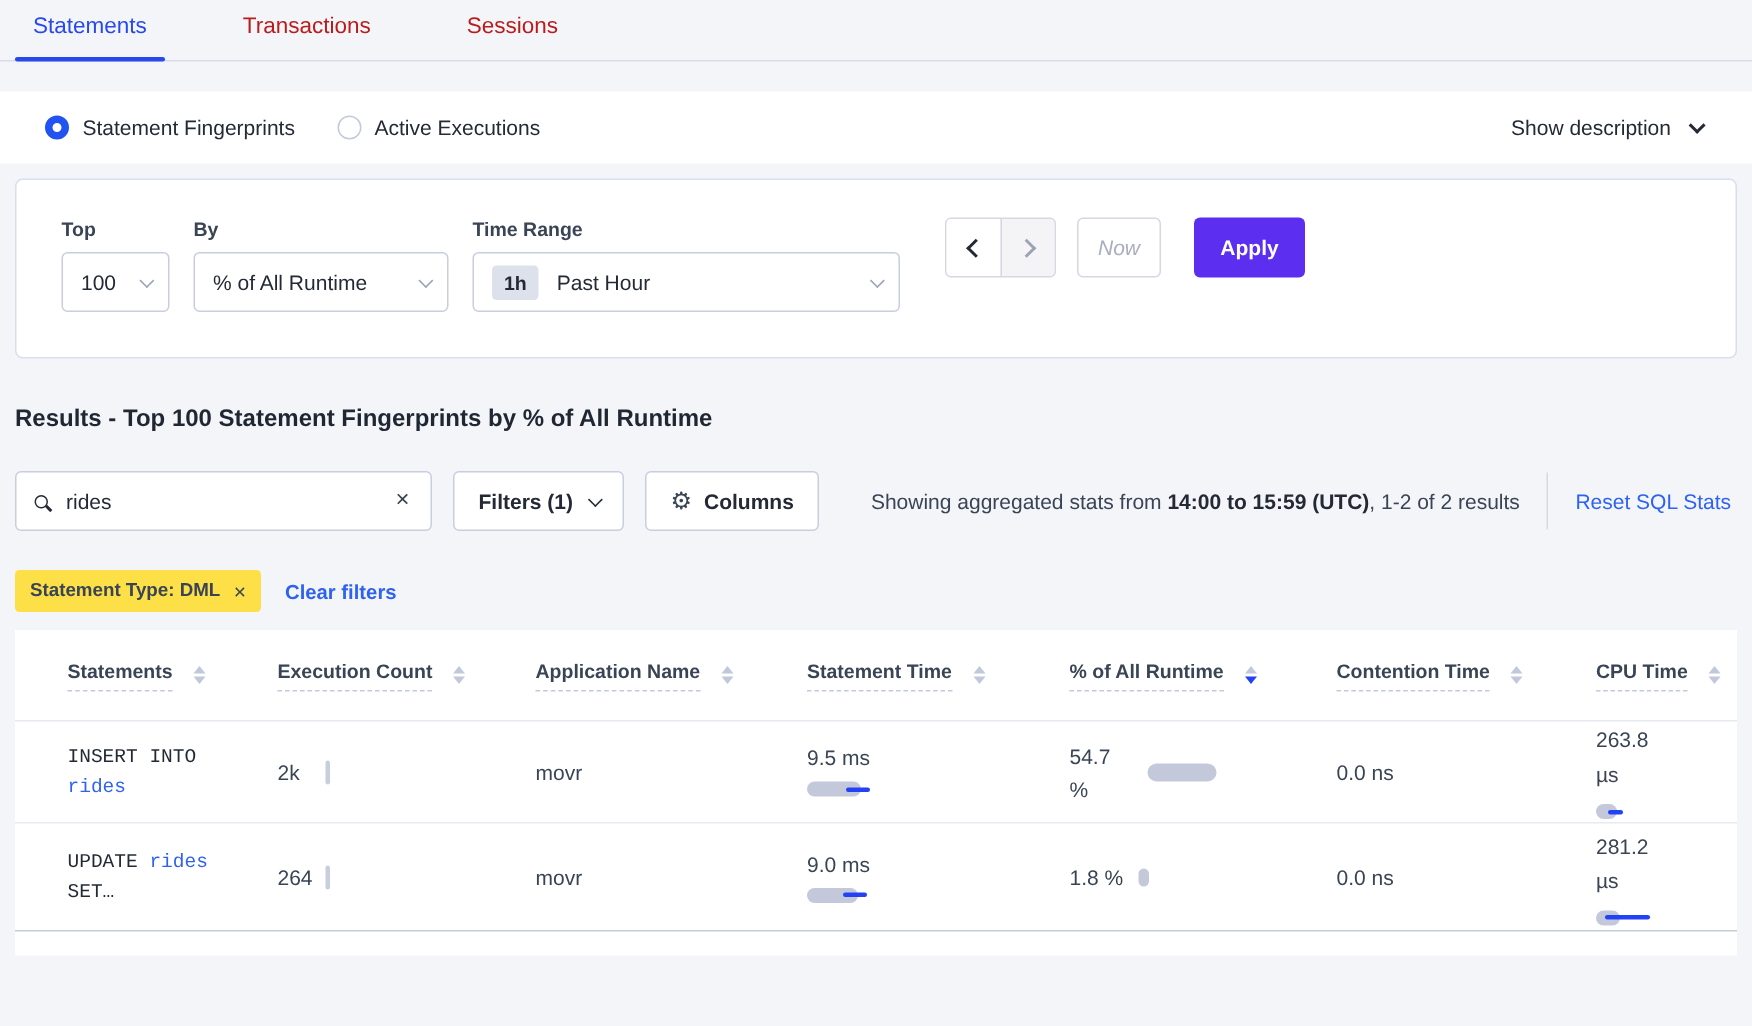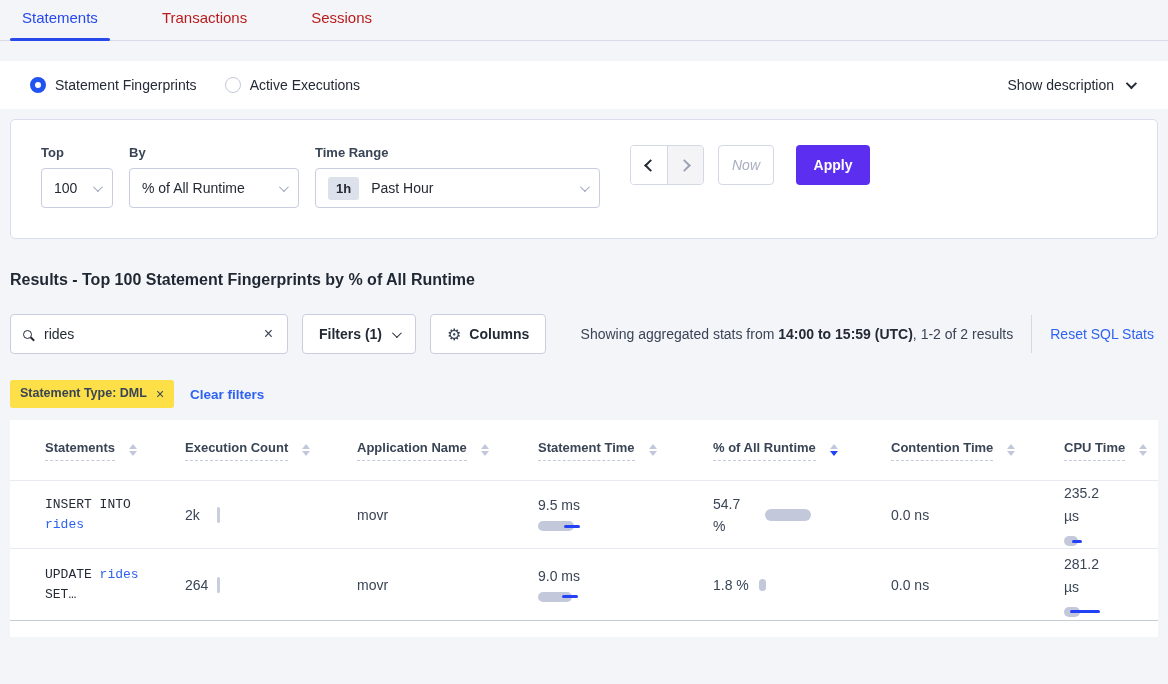--- a/index.html
+++ b/index.html
@@ -265,21 +265,21 @@
       </div>
     </div>
     <div class="pct-cell">
       <span class="cell-val pct-text">54.7 %</span>
       <span class="pct-bar-wrap">
         <span class="bar-gray tall" style="width: 46px;"></span>
       </span>
     </div>
     <div class="cell-val">0.0 ns</div>
     <div>
-      <div class="cell-val cpu-text">235.2 µs</div>
+      <div class="cell-val cpu-text">263.8 µs</div>
       <div class="bar-wrap">
         <span class="bar-gray" style="width: 14px;"></span>
         <span class="bar-blue" style="width: 10px; left: 8px;"></span>
       </div>
     </div>
   </div>
 
   <div class="trow tr tr2">
     <div class="sql mono">
       <span>UPDATE </span><a>rides</a><br>

